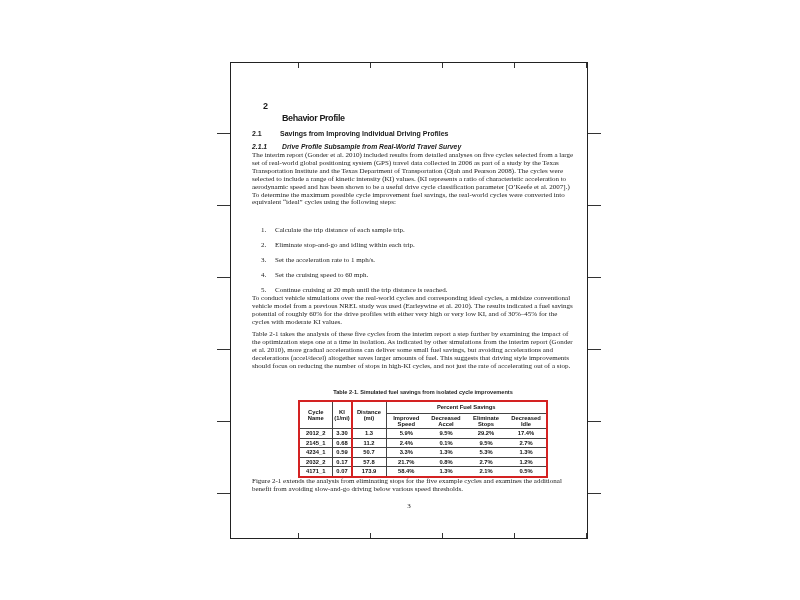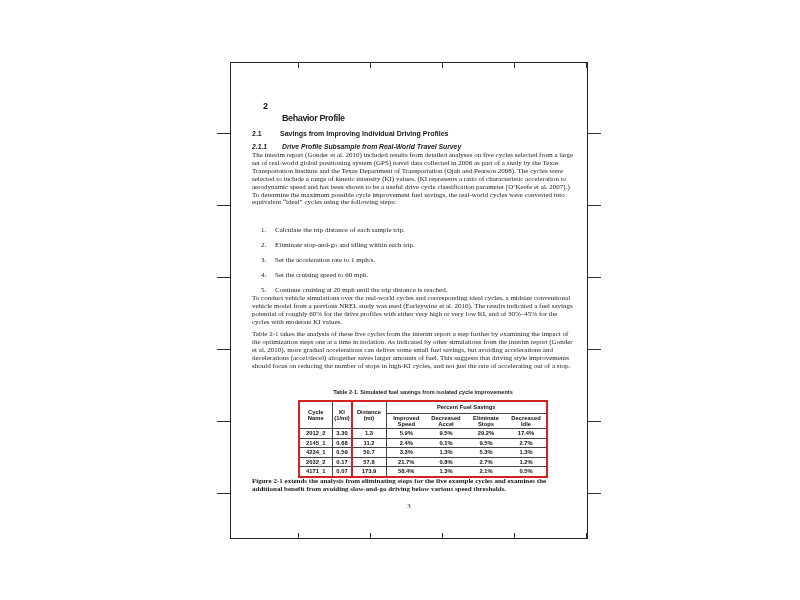--- a/index.html
+++ b/index.html
@@ -29,21 +29,21 @@
   .h21 .h-num { width:28px; flex:0 0 28px; }
   .h211 { position:absolute; left:21px; top:80px; display:flex;
           font-family:"Liberation Sans", sans-serif; font-weight:bold; font-style:italic; font-size:6.8px; }
   .h211 .h-num { width:30px; flex:0 0 30px; }
 
   .body { position:absolute; left:21px; width:322px; margin:0;
           font-size:7px; line-height:7.9px; text-align:left; }
   .p1 { top:89px; }
   .p2 { top:232px; }
   .p3 { top:268px; }
-  .p4 { top:415px;font-weight:bold; }
+  .p4 { top:415px; }
 
   .steps { position:absolute; left:30px; top:163px; width:300px; }
   .step { display:flex; font-size:7px; line-height:8px; margin-bottom:7px; }
   .step .s-num { width:14px; flex:0 0 14px; }
 
   .caption { position:absolute; left:67px; top:326px; width:250px; text-align:center;
              font-family:"Liberation Sans", sans-serif; font-weight:bold; font-size:5.6px; }
 
   .tablewrap { position:absolute; left:67px; top:337px; width:246px; border:2px solid #d42222; background:#fff; }
   .red-divider { position:absolute; left:51px; top:0; bottom:0; width:1.5px; background:#d42222; }

